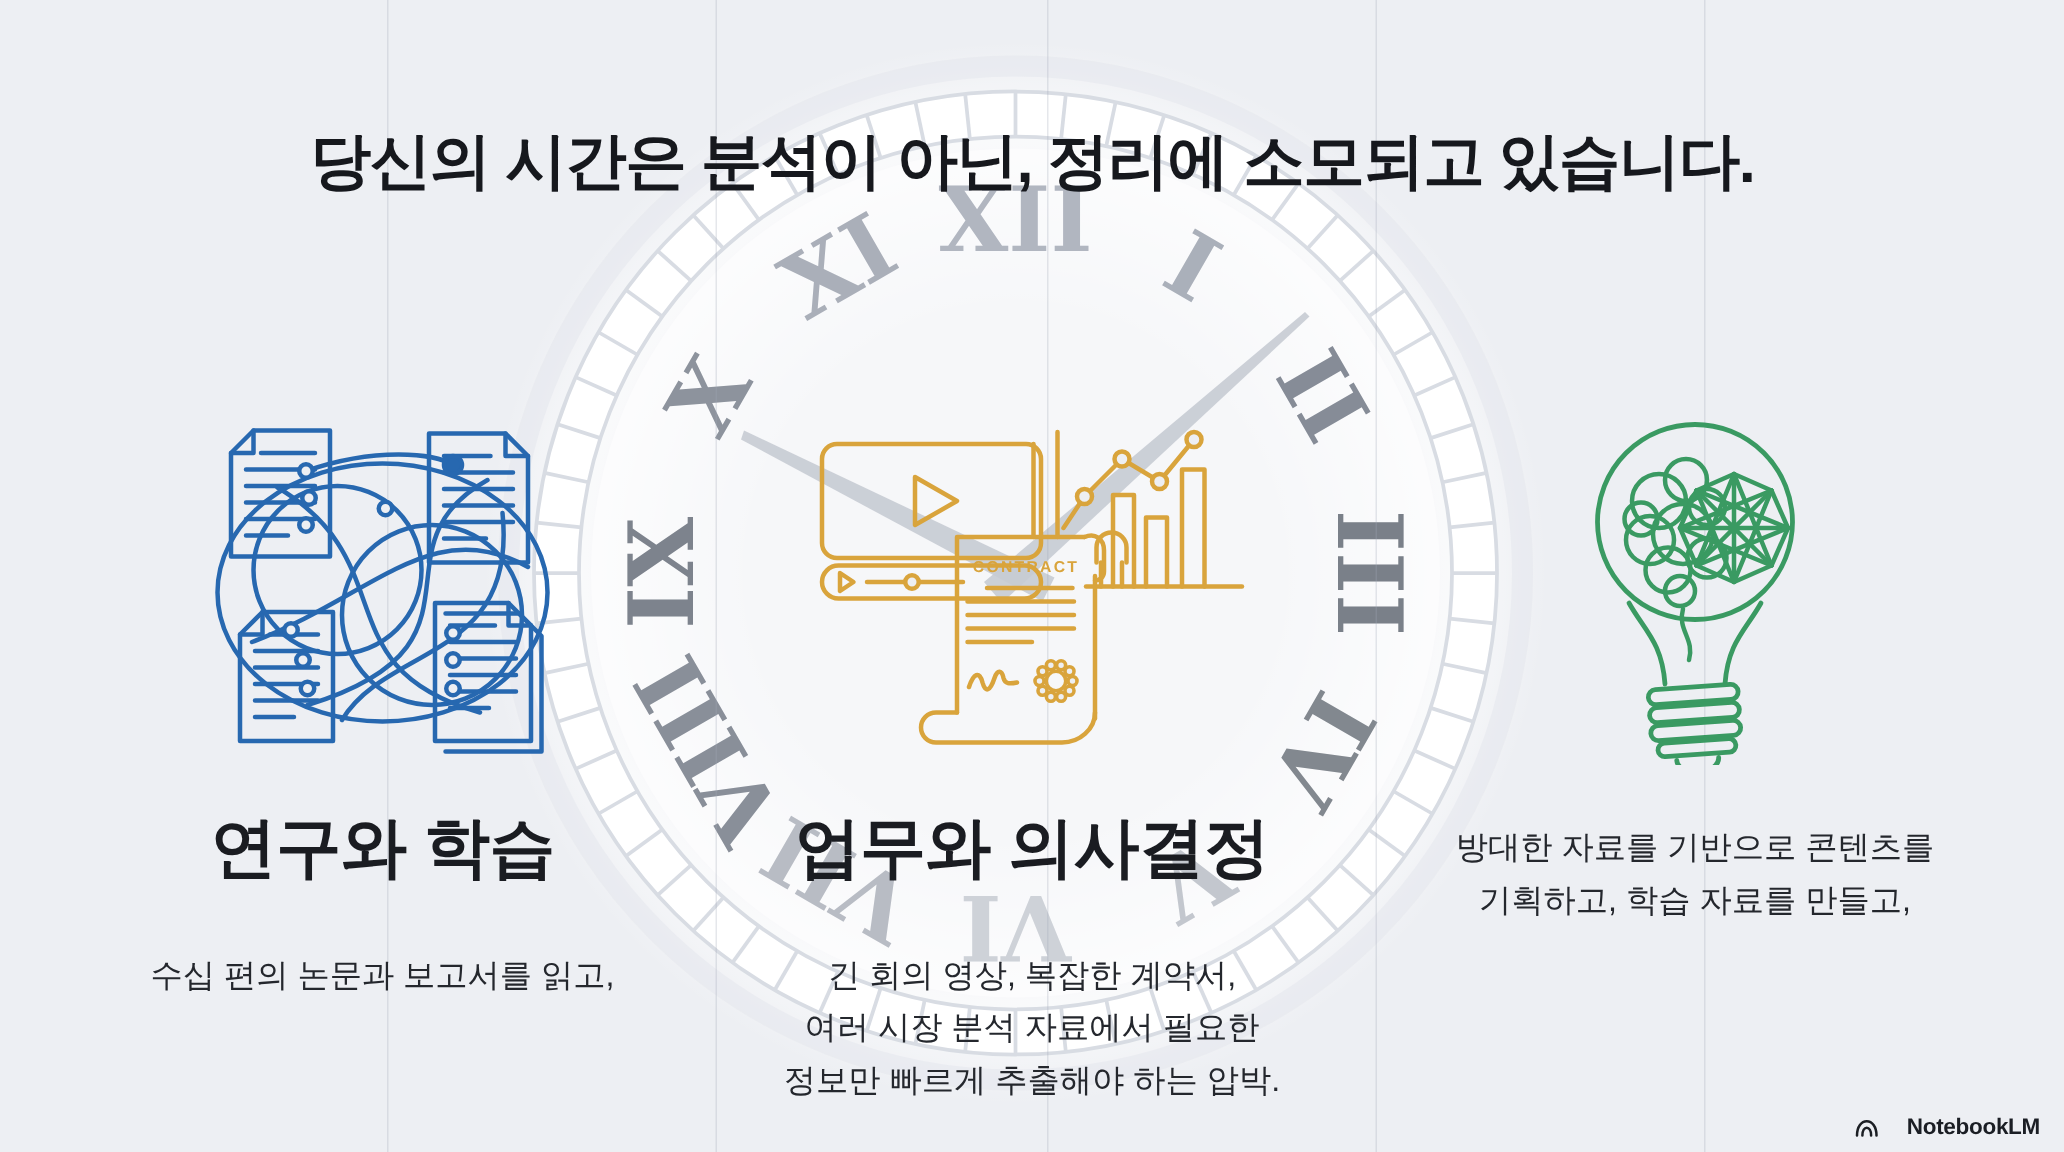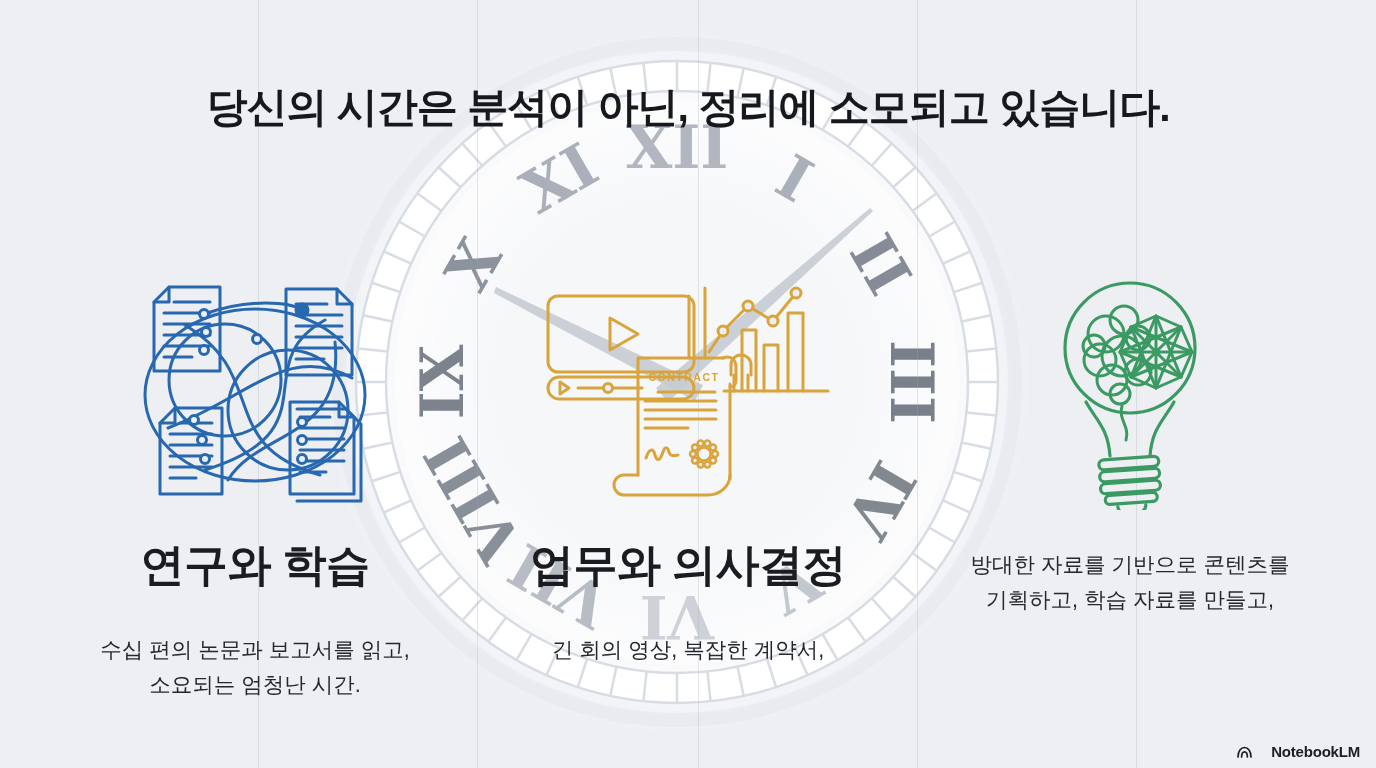--- a/index.html
+++ b/index.html
@@ -178,21 +178,20 @@
           <circle cx="172" cy="142" r="4.5"></circle>
             <circle cx="172" cy="160" r="4.5"></circle>
             <circle cx="172" cy="179" r="4.5"></circle>
           <circle cx="172" cy="30" r="6" fill="#2768b0"></circle>
         </g>
       </svg>
     </div>
     <h2>연구와 학습</h2>
     <p>
       <span>수십 편의 논문과 보고서를 읽고,</span>
-      <span>소요되는 엄청난 시간.</span>
     </p>
   </section>
 
   <section class="col col-2">
     <div class="icon-wrap">
       <svg width="300" height="230" viewBox="0 0 300 230" fill="none" stroke="#d9a43c" stroke-width="3" stroke-linejoin="round" stroke-linecap="round">
 
         <g>
           <rect x="10" y="16" width="146" height="76" rx="10"></rect>
           <rect x="10" y="97" width="146" height="22" rx="11"></rect>
@@ -237,20 +236,22 @@
             <circle cx="169.4" cy="163.5" r="3"></circle>
               <circle cx="175" cy="167.5" r="3"></circle>
             <circle cx="166" cy="174" r="6.5" fill="none"></circle>
           </g>
         </g>
       </svg>
     </div>
     <h2>업무와 의사결정</h2>
     <p>
       <span>긴 회의 영상, 복잡한 계약서,</span>
+      <span>여러 시장 분석 자료에서 필요한</span>
+      <span>정보만 빠르게 추출해야 하는 압박.</span>
     </p>
   </section>
 
   <section class="col col-3">
     <div class="icon-wrap">
       <svg width="160" height="240" viewBox="0 0 160 240" fill="none" stroke="#3a9a62" stroke-width="3.2" stroke-linejoin="round" stroke-linecap="round">
         <g>
           <circle cx="80" cy="78" r="65"></circle>
           <path d="M36,132 C46,150 58,158 60,186"></path>
           <path d="M124,132 C114,150 102,158 100,186"></path>

